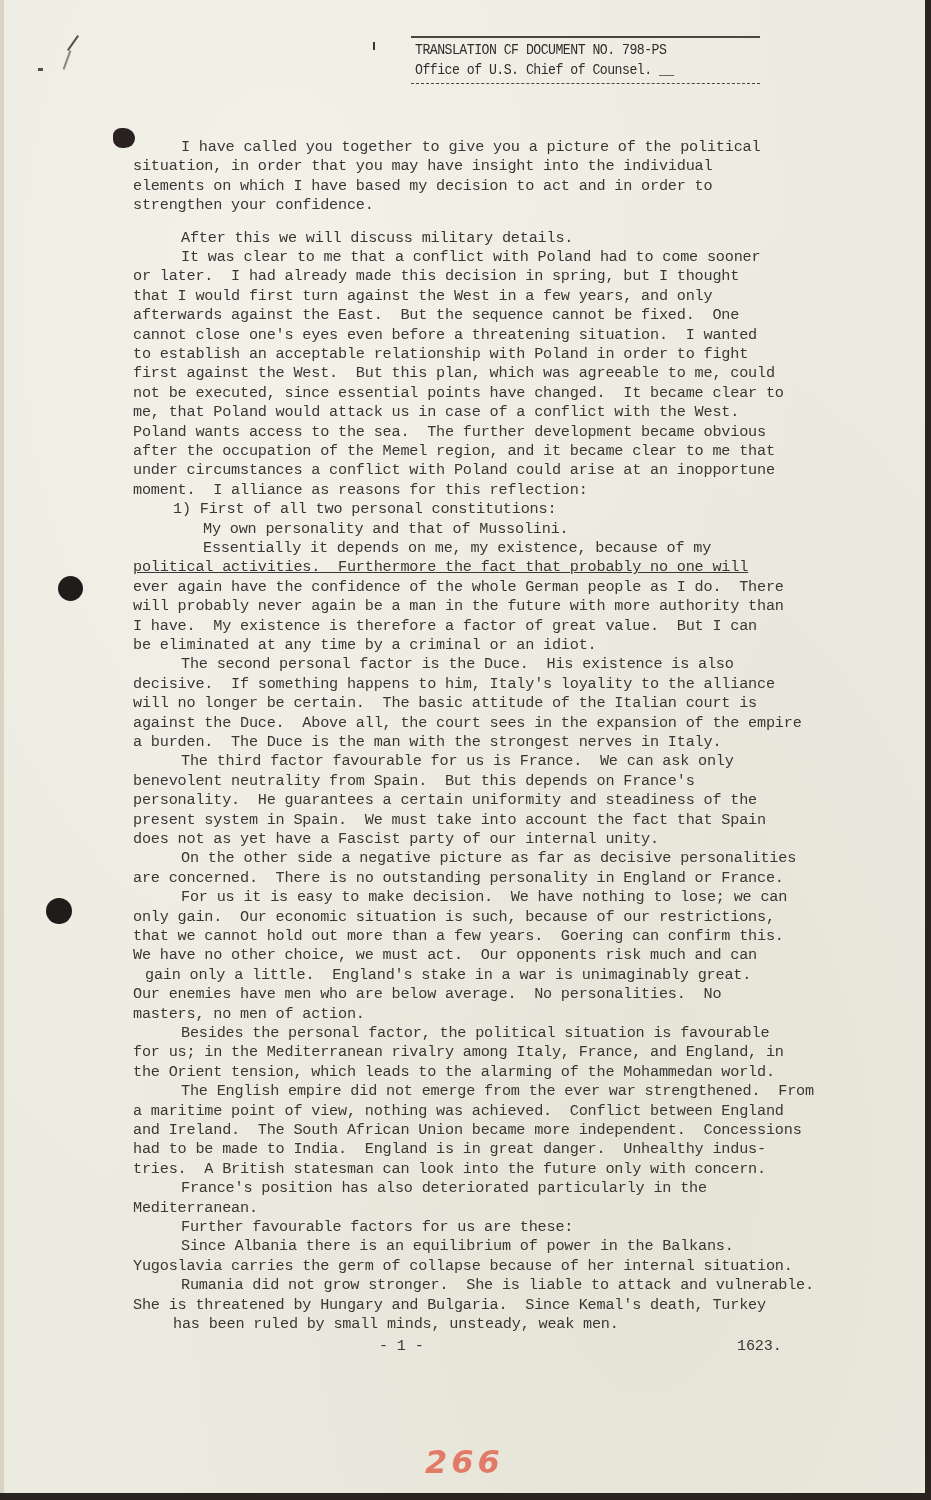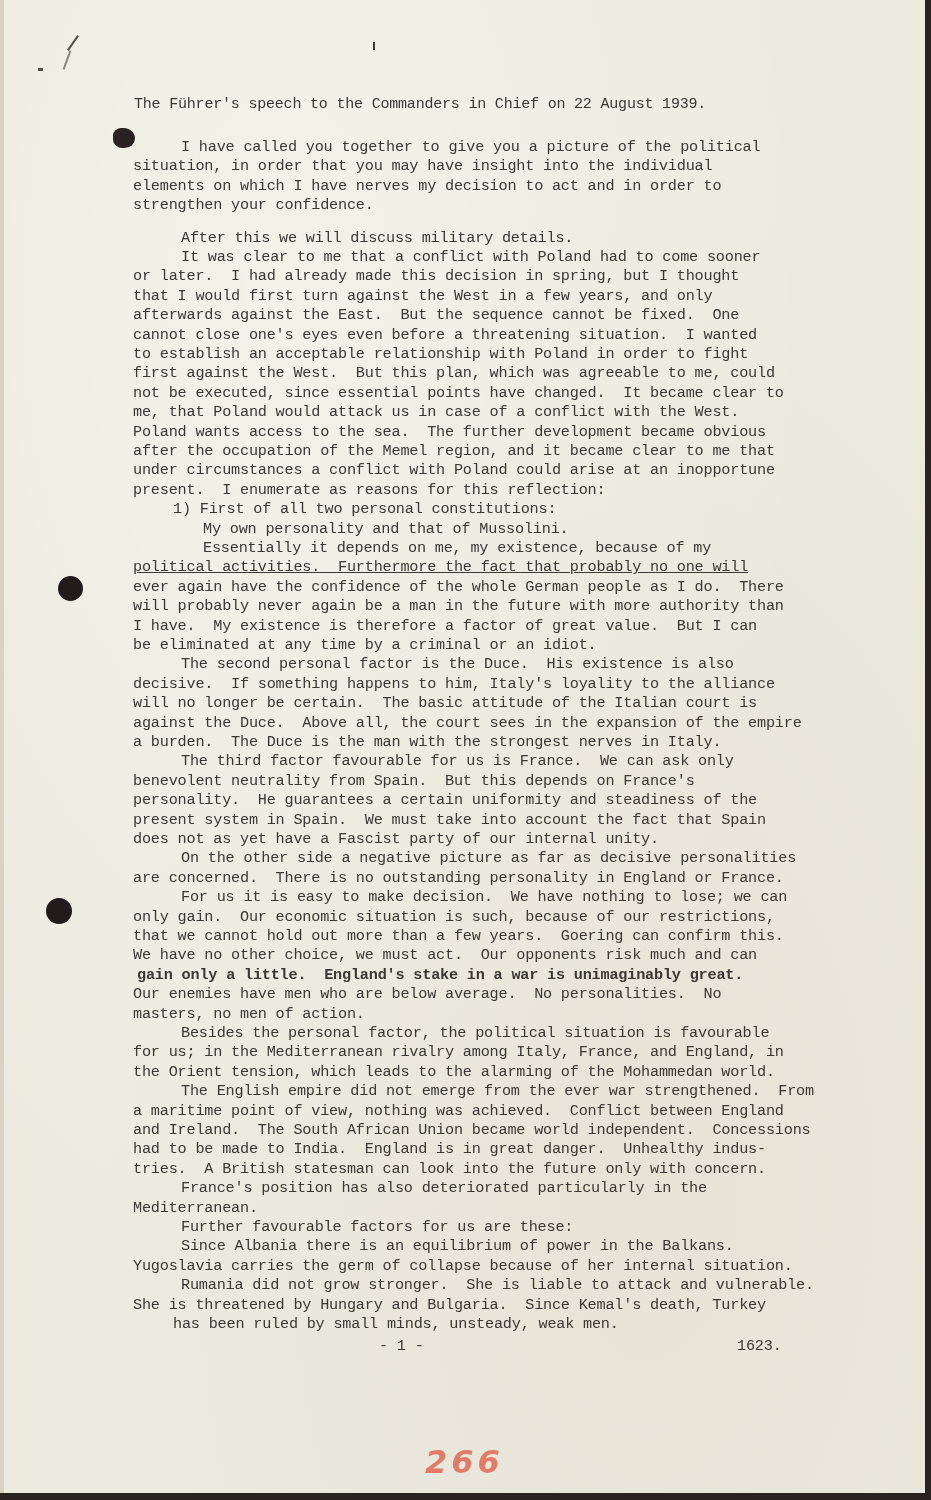--- a/index.html
+++ b/index.html
@@ -108,42 +108,45 @@
 
   <div class="margin-mark" style="left:68px;top:34px;width:2px;height:18px;transform:rotate(35deg);"></div>
   <div class="margin-mark" style="left:62px;top:50px;width:2px;height:20px;transform:rotate(20deg);background:#8a857a;"></div>
   <div class="margin-mark" style="left:34px;top:68px;width:5px;height:3px;"></div>
   <div class="tick" style="left:369px;top:42px;"></div>
 
   <div class="punch-hole torn" style="left:109px;top:128px;width:22px;height:20px;"></div>
   <div class="punch-hole" style="left:54px;top:576px;width:25px;height:25px;"></div>
   <div class="punch-hole" style="left:42px;top:898px;width:26px;height:26px;"></div>
 
+  <div class="header-block">
+    <div class="header-line">TRANSLATION CF DOCUMENT NO. 798-PS</div>
+    <div class="header-line">Office of U.S. Chief of Counsel. __</div>
+  </div>
 
-  <div class="typed title-line">The Führer's speech to the Commanders in Chief on 22 August 1939.</div>
 
   <div id="body-text" style="position:absolute;left:129px;top:138px;width:760px;">
       <div class="typed para-line" style="left: 48px; top: 0px;">I have called you together to give you a picture of the political</div>
       <div class="typed para-line" style="left: 0px; top: 19.4px;">situation, in order that you may have insight into the individual</div>
-      <div class="typed para-line" style="left: 0px; top: 38.8px;">elements on which I have nerves my decision to act and in order to</div>
+      <div class="typed para-line" style="left: 0px; top: 38.8px;">elements on which I have based my decision to act and in order to</div>
       <div class="typed para-line" style="left: 0px; top: 58.2px;">strengthen your confidence.</div>
       <div class="typed para-line" style="left: 48px; top: 90.6px;">After this we will discuss military details.</div>
       <div class="typed para-line" style="left: 48px; top: 110px;">It was clear to me that a conflict with Poland had to come sooner</div>
       <div class="typed para-line" style="left: 0px; top: 129.4px;">or later.  I had already made this decision in spring, but I thought</div>
       <div class="typed para-line" style="left: 0px; top: 148.8px;">that I would first turn against the West in a few years, and only</div>
       <div class="typed para-line" style="left: 0px; top: 168.2px;">afterwards against the East.  But the sequence cannot be fixed.  One</div>
       <div class="typed para-line" style="left: 0px; top: 187.6px;">cannot close one's eyes even before a threatening situation.  I wanted</div>
       <div class="typed para-line" style="left: 0px; top: 207px;">to establish an acceptable relationship with Poland in order to fight</div>
       <div class="typed para-line" style="left: 0px; top: 226.4px;">first against the West.  But this plan, which was agreeable to me, could</div>
       <div class="typed para-line" style="left: 0px; top: 245.8px;">not be executed, since essential points have changed.  It became clear to</div>
       <div class="typed para-line" style="left: 0px; top: 265.2px;">me, that Poland would attack us in case of a conflict with the West.</div>
       <div class="typed para-line" style="left: 0px; top: 284.6px;">Poland wants access to the sea.  The further development became obvious</div>
       <div class="typed para-line" style="left: 0px; top: 304px;">after the occupation of the Memel region, and it became clear to me that</div>
       <div class="typed para-line" style="left: 0px; top: 323.4px;">under circumstances a conflict with Poland could arise at an inopportune</div>
-      <div class="typed para-line" style="left: 0px; top: 342.8px;">present.  I enumerate as reasons for this reflection:</div>
+      <div class="typed para-line" style="left: 0px; top: 342.8px;">moment.  I alliance as reasons for this reflection:</div>
       <div class="typed para-line" style="left: 40px; top: 362.2px; text-align: right;">1) First of all two personal constitutions:</div>
       <div class="typed para-line" style="left: 70px; top: 381.6px;">My own personality and that of Mussolini.</div>
       <div class="typed para-line" style="left: 70px; top: 401px;">Essentially it depends on me, my existence, because of my</div>
       <div class="typed para-line" style="left: 0px; top: 420.4px; text-decoration: underline;">political activities.  Furthermore the fact that probably no one will</div>
       <div class="typed para-line" style="left: 0px; top: 439.8px;">ever again have the confidence of the whole German people as I do.  There</div>
       <div class="typed para-line" style="left: 0px; top: 459.2px;">will probably never again be a man in the future with more authority than</div>
       <div class="typed para-line" style="left: 0px; top: 478.6px;">I have.  My existence is therefore a factor of great value.  But I can</div>
       <div class="typed para-line" style="left: 0px; top: 498px;">be eliminated at any time by a criminal or an idiot.</div>
       <div class="typed para-line" style="left: 48px; top: 517.4px;">The second personal factor is the Duce.  His existence is also</div>
       <div class="typed para-line" style="left: 0px; top: 536.8px;">decisive.  If something happens to him, Italy's loyality to the alliance</div>
@@ -154,29 +157,29 @@
       <div class="typed para-line" style="left: 0px; top: 633.8px;">benevolent neutrality from Spain.  But this depends on France's</div>
       <div class="typed para-line" style="left: 0px; top: 653.2px;">personality.  He guarantees a certain uniformity and steadiness of the</div>
       <div class="typed para-line" style="left: 0px; top: 672.6px;">present system in Spain.  We must take into account the fact that Spain</div>
       <div class="typed para-line" style="left: 0px; top: 692px;">does not as yet have a Fascist party of our internal unity.</div>
       <div class="typed para-line" style="left: 48px; top: 711.4px;">On the other side a negative picture as far as decisive personalities</div>
       <div class="typed para-line" style="left: 0px; top: 730.8px;">are concerned.  There is no outstanding personality in England or France.</div>
       <div class="typed para-line" style="left: 48px; top: 750.2px;">For us it is easy to make decision.  We have nothing to lose; we can</div>
       <div class="typed para-line" style="left: 0px; top: 769.6px;">only gain.  Our economic situation is such, because of our restrictions,</div>
       <div class="typed para-line" style="left: 0px; top: 789px;">that we cannot hold out more than a few years.  Goering can confirm this.</div>
       <div class="typed para-line" style="left: 0px; top: 808.4px;">We have no other choice, we must act.  Our opponents risk much and can</div>
-      <div class="typed para-line" style="left: 4px; top: 827.8px; font-weight: bold;">gain only a little.  England's stake in a war is unimaginably great.</div>
+      <div class="typed para-line" style="left: 12px; top: 827.8px;">gain only a little.  England's stake in a war is unimaginably great.</div>
       <div class="typed para-line" style="left: 0px; top: 847.2px;">Our enemies have men who are below average.  No personalities.  No</div>
       <div class="typed para-line" style="left: 0px; top: 866.6px;">masters, no men of action.</div>
       <div class="typed para-line" style="left: 48px; top: 886px;">Besides the personal factor, the political situation is favourable</div>
       <div class="typed para-line" style="left: 0px; top: 905.4px;">for us; in the Mediterranean rivalry among Italy, France, and England, in</div>
       <div class="typed para-line" style="left: 0px; top: 924.8px;">the Orient tension, which leads to the alarming of the Mohammedan world.</div>
       <div class="typed para-line" style="left: 48px; top: 944.2px;">The English empire did not emerge from the ever war strengthened.  From</div>
       <div class="typed para-line" style="left: 0px; top: 963.6px;">a maritime point of view, nothing was achieved.  Conflict between England</div>
-      <div class="typed para-line" style="left: 0px; top: 983px;">and Ireland.  The South African Union became world independent.  Concessions</div>
+      <div class="typed para-line" style="left: 0px; top: 983px;">and Ireland.  The South African Union became more independent.  Concessions</div>
       <div class="typed para-line" style="left: 0px; top: 1002.4px;">had to be made to India.  England is in great danger.  Unhealthy indus-</div>
       <div class="typed para-line" style="left: 0px; top: 1021.8px;">tries.  A British statesman can look into the future only with concern.</div>
       <div class="typed para-line" style="left: 48px; top: 1041.2px;">France's position has also deteriorated particularly in the</div>
       <div class="typed para-line" style="left: 0px; top: 1060.6px;">Mediterranean.</div>
       <div class="typed para-line" style="left: 48px; top: 1080px;">Further favourable factors for us are these:</div>
       <div class="typed para-line" style="left: 48px; top: 1099.4px;">Since Albania there is an equilibrium of power in the Balkans.</div>
       <div class="typed para-line" style="left: 0px; top: 1118.8px;">Yugoslavia carries the germ of collapse because of her internal situation.</div>
       <div class="typed para-line" style="left: 48px; top: 1138.2px;">Rumania did not grow stronger.  She is liable to attack and vulnerable.</div>
       <div class="typed para-line" style="left: 0px; top: 1157.6px;">She is threatened by Hungary and Bulgaria.  Since Kemal's death, Turkey</div>
       <div class="typed para-line" style="left: 0px; top: 1177px; margin-left: 40px;">has been ruled by small minds, unsteady, weak men.</div>

